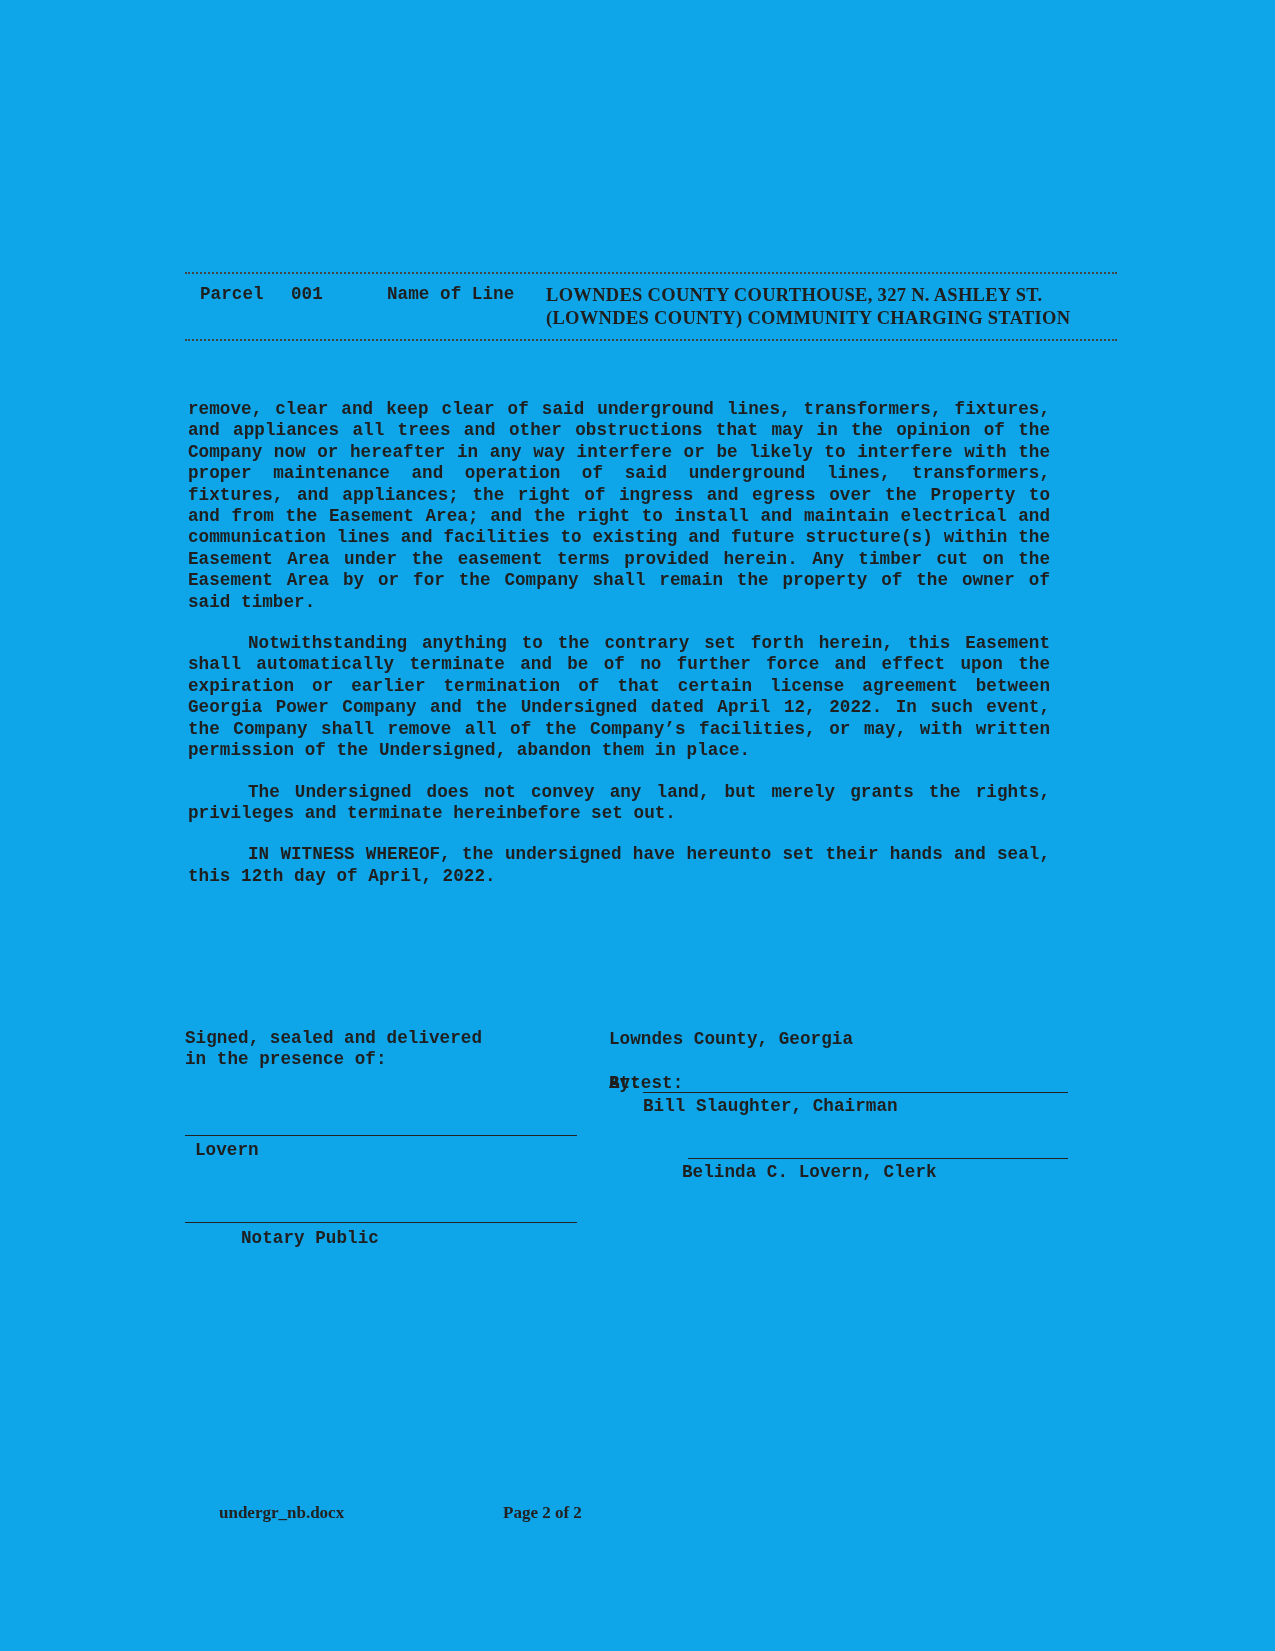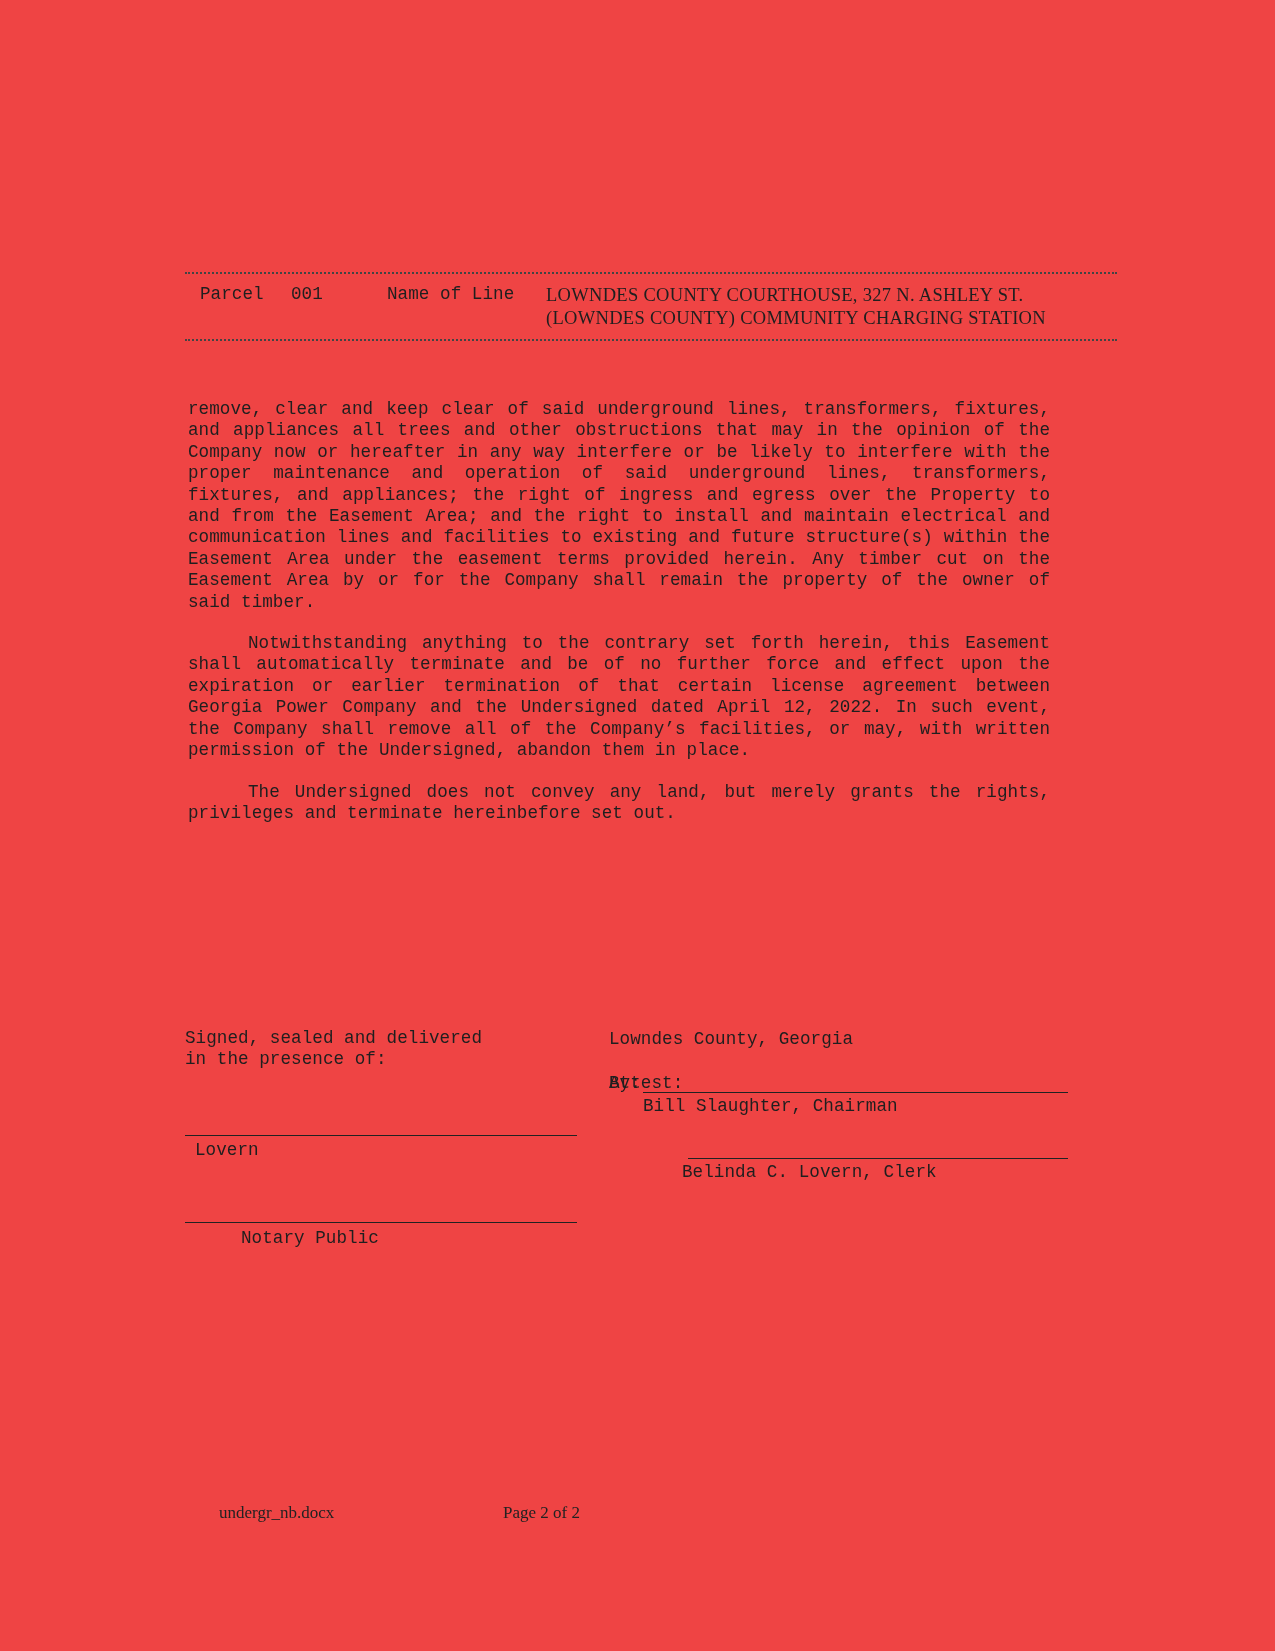--- a/index.html
+++ b/index.html
@@ -1,17 +1,17 @@
 <!DOCTYPE html>
 <html><head>
 <meta charset="utf-8">
 <style>
   html, body { margin: 0; padding: 0; background: #ffffff; }
   body { width: 1275px; height: 1651px; position: relative; overflow: hidden; color: #1f1f1f; }
-  .page { position: absolute; left: 0; top: 0; width: 1275px; height: 1651px; background: #ef4444; }
+  .page { position: absolute; left: 0; top: 0; width: 1275px; height: 1651px; background: #0ea5e9; font-weight: bold; }
   .mono { font-family: "Liberation Mono", "DejaVu Sans Mono", monospace; font-size: 17.6px; line-height: 21.4px; letter-spacing: 0.05px; }
   .dash-rule { position: absolute; left: 185px; width: 932px; height: 0; border-top: 2px dotted #444; }
   .hdr { position: absolute; white-space: pre; }
   .hdr-title { font-family: "Liberation Serif", "DejaVu Serif", serif; font-size: 18.5px; letter-spacing: 0.3px; line-height: 22px; }
   .body { position: absolute; left: 188px; width: 862px; }
   .para { margin: 0 0 20px 0; text-align: justify; text-align-last: left; }
   .indent { text-indent: 60px; }
   .sig { position: absolute; white-space: pre; }
   .line { position: absolute; height: 0; border-top: 1.5px solid #222; }
   .footer { position: absolute; font-family: "Liberation Serif", "DejaVu Serif", serif; font-size: 17px; color: #222; white-space: pre; }
@@ -28,20 +28,21 @@
   <div class="hdr mono" style="left:387px; top:284px;">Name of Line</div>
   <div class="hdr hdr-title" style="left:546px; top:284px;">LOWNDES COUNTY COURTHOUSE, 327 N. ASHLEY ST.</div>
   <div class="hdr hdr-title" style="left:546px; top:307px;">(LOWNDES COUNTY) COMMUNITY CHARGING STATION</div>
 
   <div class="dash-rule" style="top:339px;"></div>
 
   <div class="body mono" style="top:399px;">
     <p class="para">remove, clear and keep clear of said underground lines, transformers, fixtures, and appliances all trees and other obstructions that may in the opinion of the Company now or hereafter in any way interfere or be likely to interfere with the proper maintenance and operation of said underground lines, transformers, fixtures, and appliances; the right of ingress and egress over the Property to and from the Easement Area; and the right to install and maintain electrical and communication lines and facilities to existing and future structure(s) within the Easement Area under the easement terms provided herein. Any timber cut on the Easement Area by or for the Company shall remain the property of the owner of said timber.</p>
     <p class="para indent" style="margin-top:0px;">Notwithstanding anything to the contrary set forth herein, this Easement shall automatically terminate and be of no further force and effect upon the expiration or earlier termination of that certain license agreement between Georgia Power Company and the Undersigned dated April 12, 2022. In such event, the Company shall remove all of the Company’s facilities, or may, with written permission of the Undersigned, abandon them in place.</p>
     <p class="para indent">The Undersigned does not convey any land, but merely grants the rights, privileges and terminate hereinbefore set out.</p>
+    <p class="para indent">IN WITNESS WHEREOF, the undersigned have hereunto set their hands and seal, this 12th day of April, 2022.</p>
   </div>
 
   <div class="sig mono" style="left:185px; top:1028px;">Signed, sealed and delivered</div>
   <div class="sig mono" style="left:185px; top:1049px;">in the presence of:</div>
 
   <div class="line" style="left:185px; top:1135px; width:392px;"></div>
   <div class="sig mono" style="left:195px; top:1140px;">Lovern</div>
 
   <div class="line" style="left:185px; top:1222px; width:392px;"></div>
   <div class="sig mono" style="left:194px; top:1228px;margin-left:47px;">Notary Public</div>

